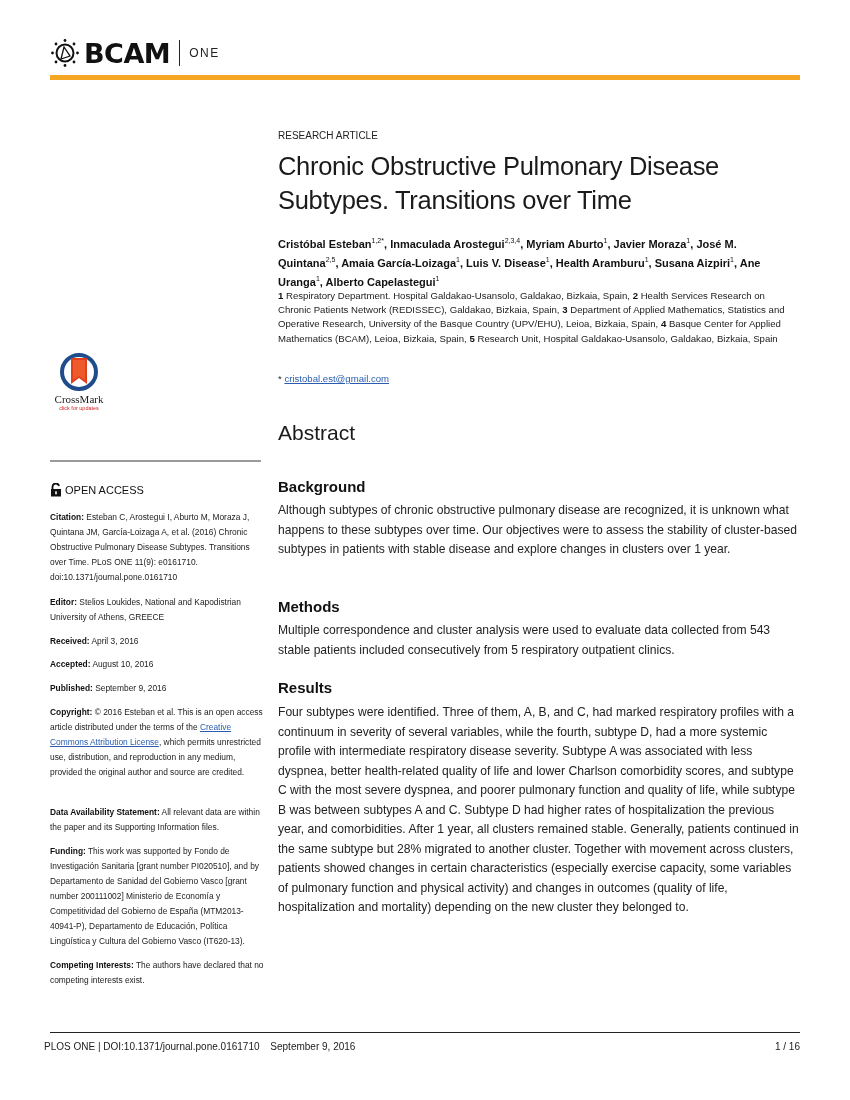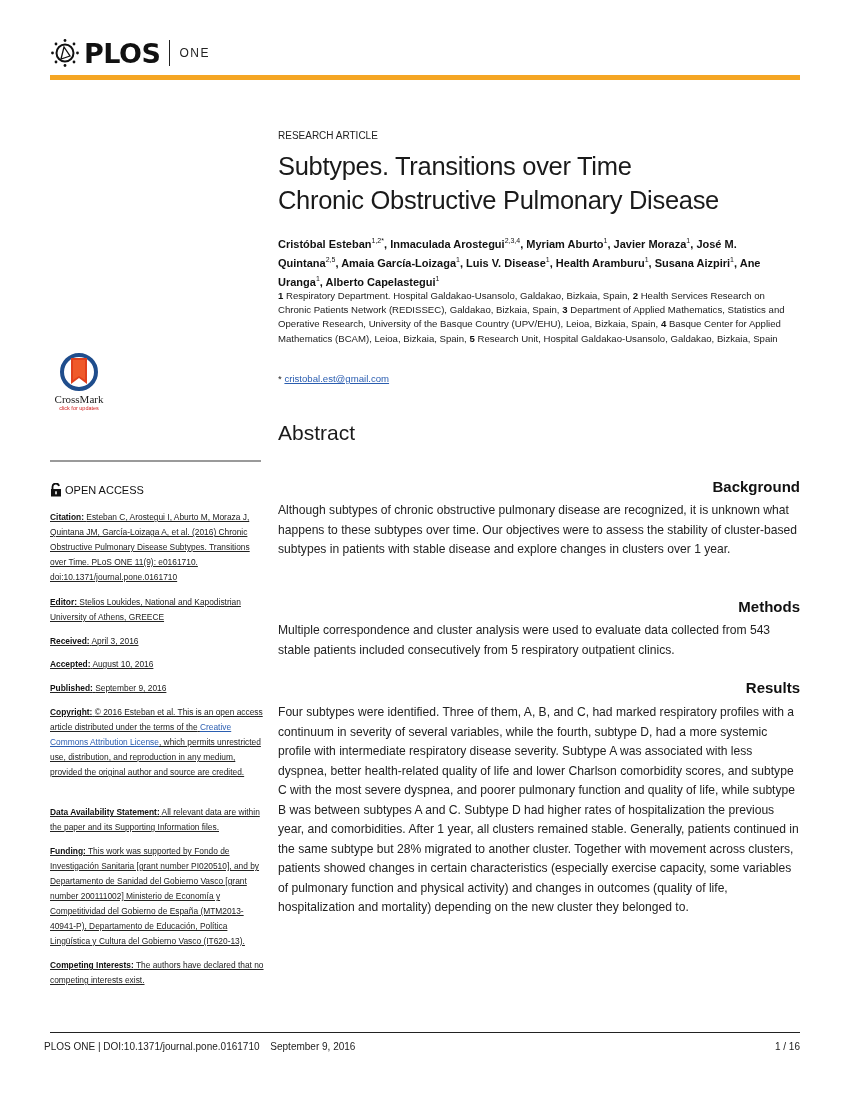--- a/index.html
+++ b/index.html
@@ -14,36 +14,36 @@
   #logo .one { font-size: 12px; letter-spacing: 1.5px; color: #222; }
   #orange-bar { left: 50px; top: 75px; width: 750px; height: 5px; background: #f5a623; }
 
   
   #crossmark { left: 49px; top: 352px; width: 60px; text-align: center; }
   #crossmark .cm-label { font-family: "Liberation Serif", serif; font-size: 11px; color: #222; margin-top: 1px; line-height: 12px; }
   #crossmark .cm-sub { font-size: 5.5px; color: #d32020; line-height: 7px; }
   #left-rule { left: 50px; top: 460px; width: 211px; height: 2px; background: #9a9a9a; }
   #open-access { left: 50px; top: 483px; display: flex; align-items: center; font-size: 11px; color: #111; }
   #open-access svg { margin-right: 3px; }
-  .side { left: 50px; width: 214px; font-size: 8.4px; line-height: 15px; color: #222; text-decoration: underline; }
+  .side { left: 50px; width: 214px; font-size: 8.4px; line-height: 15px; color: #222; }
   .side b { color: #111; }
   .side a { color: #2a5db0; text-decoration: underline; }
 
   
   .r { left: 278px; width: 522px; }
   #article-type { top: 130px; font-size: 10px; color: #222; }
   #title { top: 149px; font-size: 25.5px; line-height: 34px; color: #1a1a1a; font-weight: normal; letter-spacing: -0.3px; }
   #authors { top: 233px; font-size: 11px; line-height: 16.5px; font-weight: bold; color: #111; }
   #authors sup { font-size: 7px; font-weight: normal; }
   #affiliations { top: 289px; font-size: 9.6px; line-height: 14.2px; color: #222; }
   #affiliations b { color: #111; }
   #email { top: 373px; font-size: 9.6px; color: #222; }
   #email a { color: #2a5db0; text-decoration: underline; margin-top: 16px; }
   #abstract-heading { top: 421px; font-size: 21px; color: #1a1a1a; }
-  .sec-h { font-size: 15px; font-weight: bold; color: #111; text-align: right; }
+  .sec-h { font-size: 15px; font-weight: bold; color: #111; }
   .sec-p { font-size: 12.1px; line-height: 19.5px; color: #222; }
 
   
   #footer-rule { left: 50px; top: 1032px; width: 750px; height: 1px; background: #222; }
   #footer-left { left: 44px; top: 1041px; font-size: 10px; color: #222; }
   #footer-left span.date { margin-left: 8px; }
   #footer-right { right: 50px; top: 1041px; font-size: 10px; color: #222; }
 </style>
 </head>
 <body>
@@ -54,21 +54,21 @@
     <path d="M11 21 L14 9 L20 18 Z" fill="none" stroke="#111" stroke-width="1.3"></path>
     <circle cx="15" cy="2.5" r="1.4" fill="#111"></circle>
     <circle cx="24" cy="6" r="1.4" fill="#111"></circle>
     <circle cx="27.5" cy="15" r="1.4" fill="#111"></circle>
     <circle cx="24" cy="24" r="1.4" fill="#111"></circle>
     <circle cx="15" cy="27.5" r="1.4" fill="#111"></circle>
     <circle cx="6" cy="24" r="1.4" fill="#111"></circle>
     <circle cx="2.5" cy="15" r="1.4" fill="#111"></circle>
     <circle cx="6" cy="6" r="1.4" fill="#111"></circle>
   </svg>
-  <span class="plos">PLOS</span>
+  <span class="plos">BCAM</span>
   <span class="sep"></span>
   <span class="one">ONE</span>
 </div>
 <div id="orange-bar" class="abs"></div>
 
 <div id="crossmark" class="abs">
   <svg width="40" height="40" viewBox="0 0 40 40" style="display:block;margin:0 auto;">
     <circle cx="20" cy="20" r="17" fill="#ffffff" stroke="#1f4d8c" stroke-width="4"></circle>
     <path d="M12 6 L28 6 L28 32 L20 26 L12 32 Z" fill="#e0401c"></path>
     <path d="M14 8 L26 8 L26 28 L20 24 L14 28 Z" fill="#ef5a2a"></path>
@@ -120,22 +120,22 @@
   <b>Funding:</b>
   <span>This work was supported by Fondo de Investigación Sanitaria [grant number PI020510], and by Departamento de Sanidad del Gobierno Vasco [grant number 200111002] Ministerio de Economía y Competitividad del Gobierno de España (MTM2013-40941-P), Departamento de Educación, Política Lingüística y Cultura del Gobierno Vasco (IT620-13).</span>
 </div>
 <div class="abs side" style="top:958px;">
   <b>Competing Interests:</b>
   <span>The authors have declared that no competing interests exist.</span>
 </div>
 
 <div id="article-type" class="abs r">RESEARCH ARTICLE</div>
 <div id="title" class="abs r">
+  <div>Chronic Obstructive Pulmonary Disease</div>
   <div>Subtypes. Transitions over Time</div>
-  <div>Chronic Obstructive Pulmonary Disease</div>
 </div>
 
 <div id="authors" class="abs r">
   <span><span>Cristóbal Esteban</span><sup>1,2</sup><sup>*</sup></span>,
   <span><span>Inmaculada Arostegui</span><sup>2,3,4</sup></span>,
   <span><span>Myriam Aburto</span><sup>1</sup></span>,
   <span><span>Javier Moraza</span><sup>1</sup></span>,
   <span><span>José M. Quintana</span><sup>2,5</sup></span>,
   <span><span>Amaia García-Loizaga</span><sup>1</sup></span>,
   <span><span>Luis V. Disease</span><sup>1</sup></span>,

